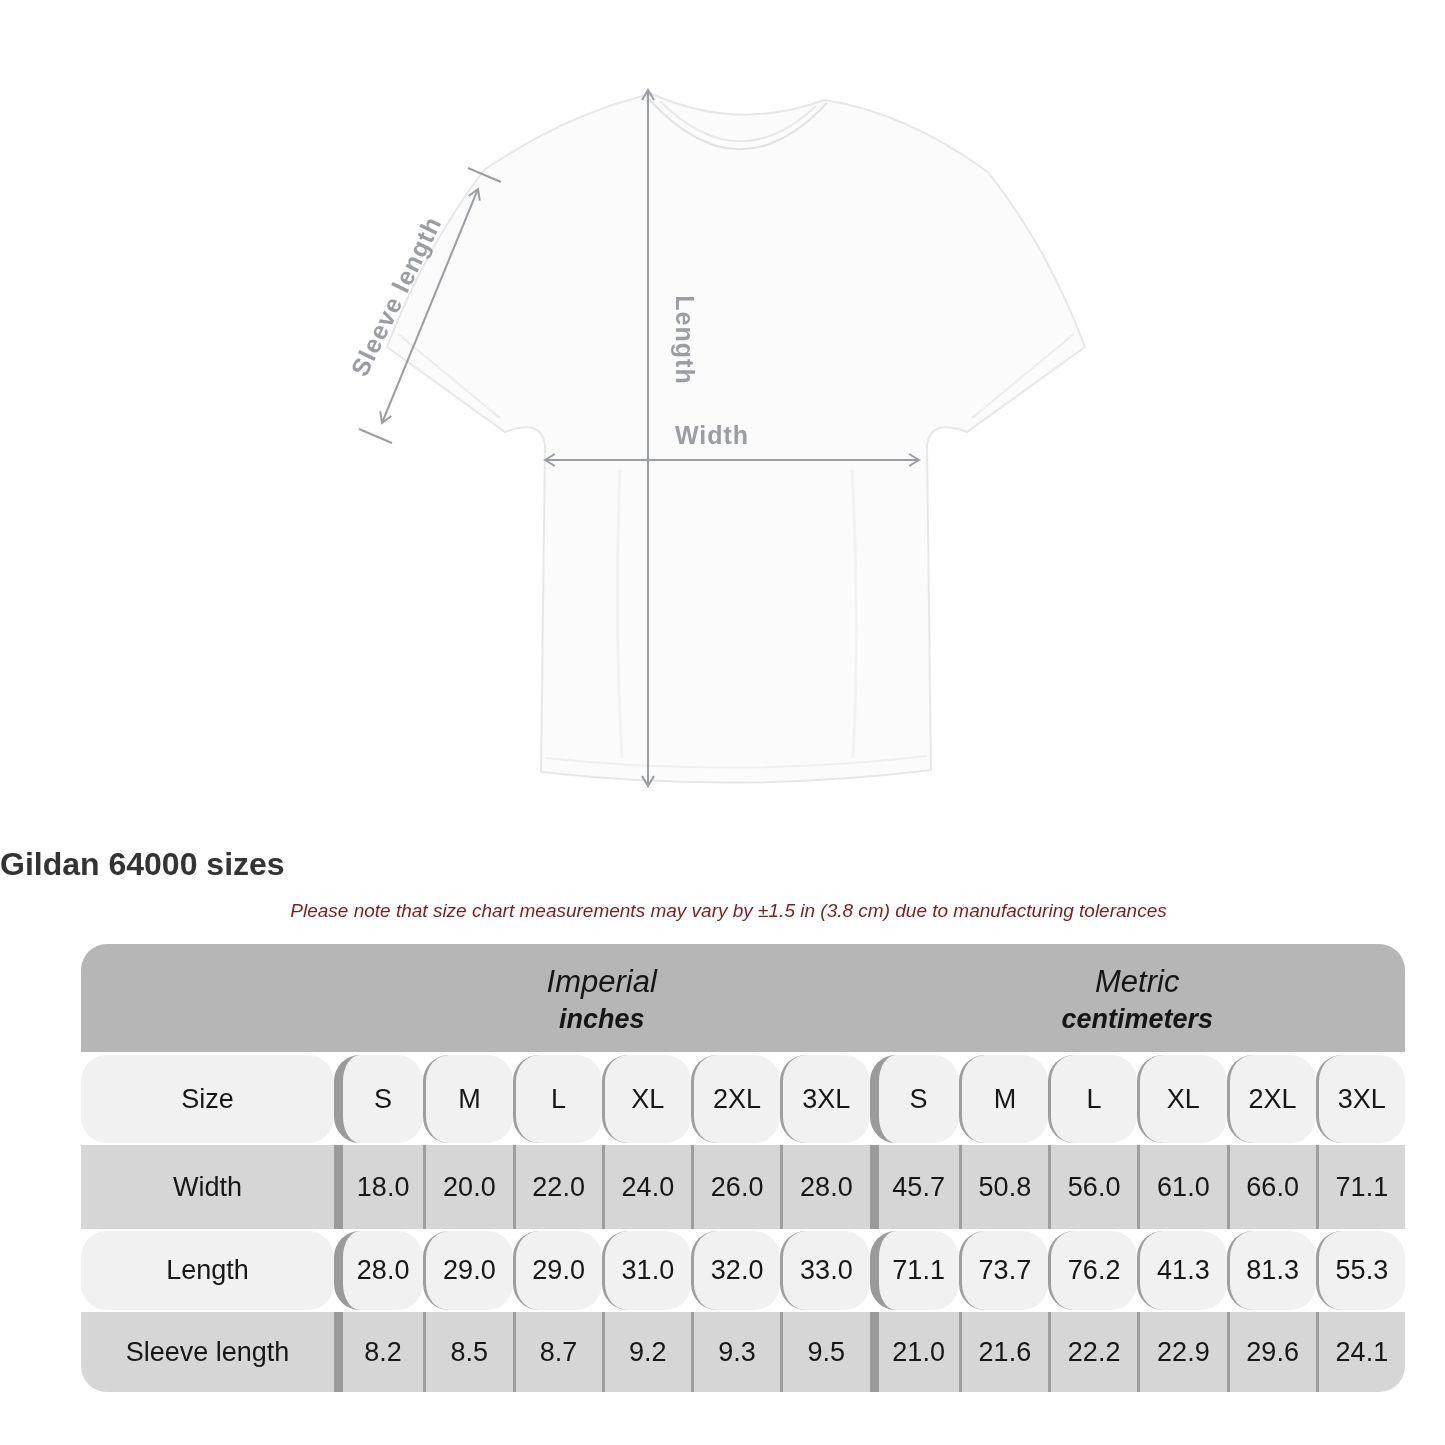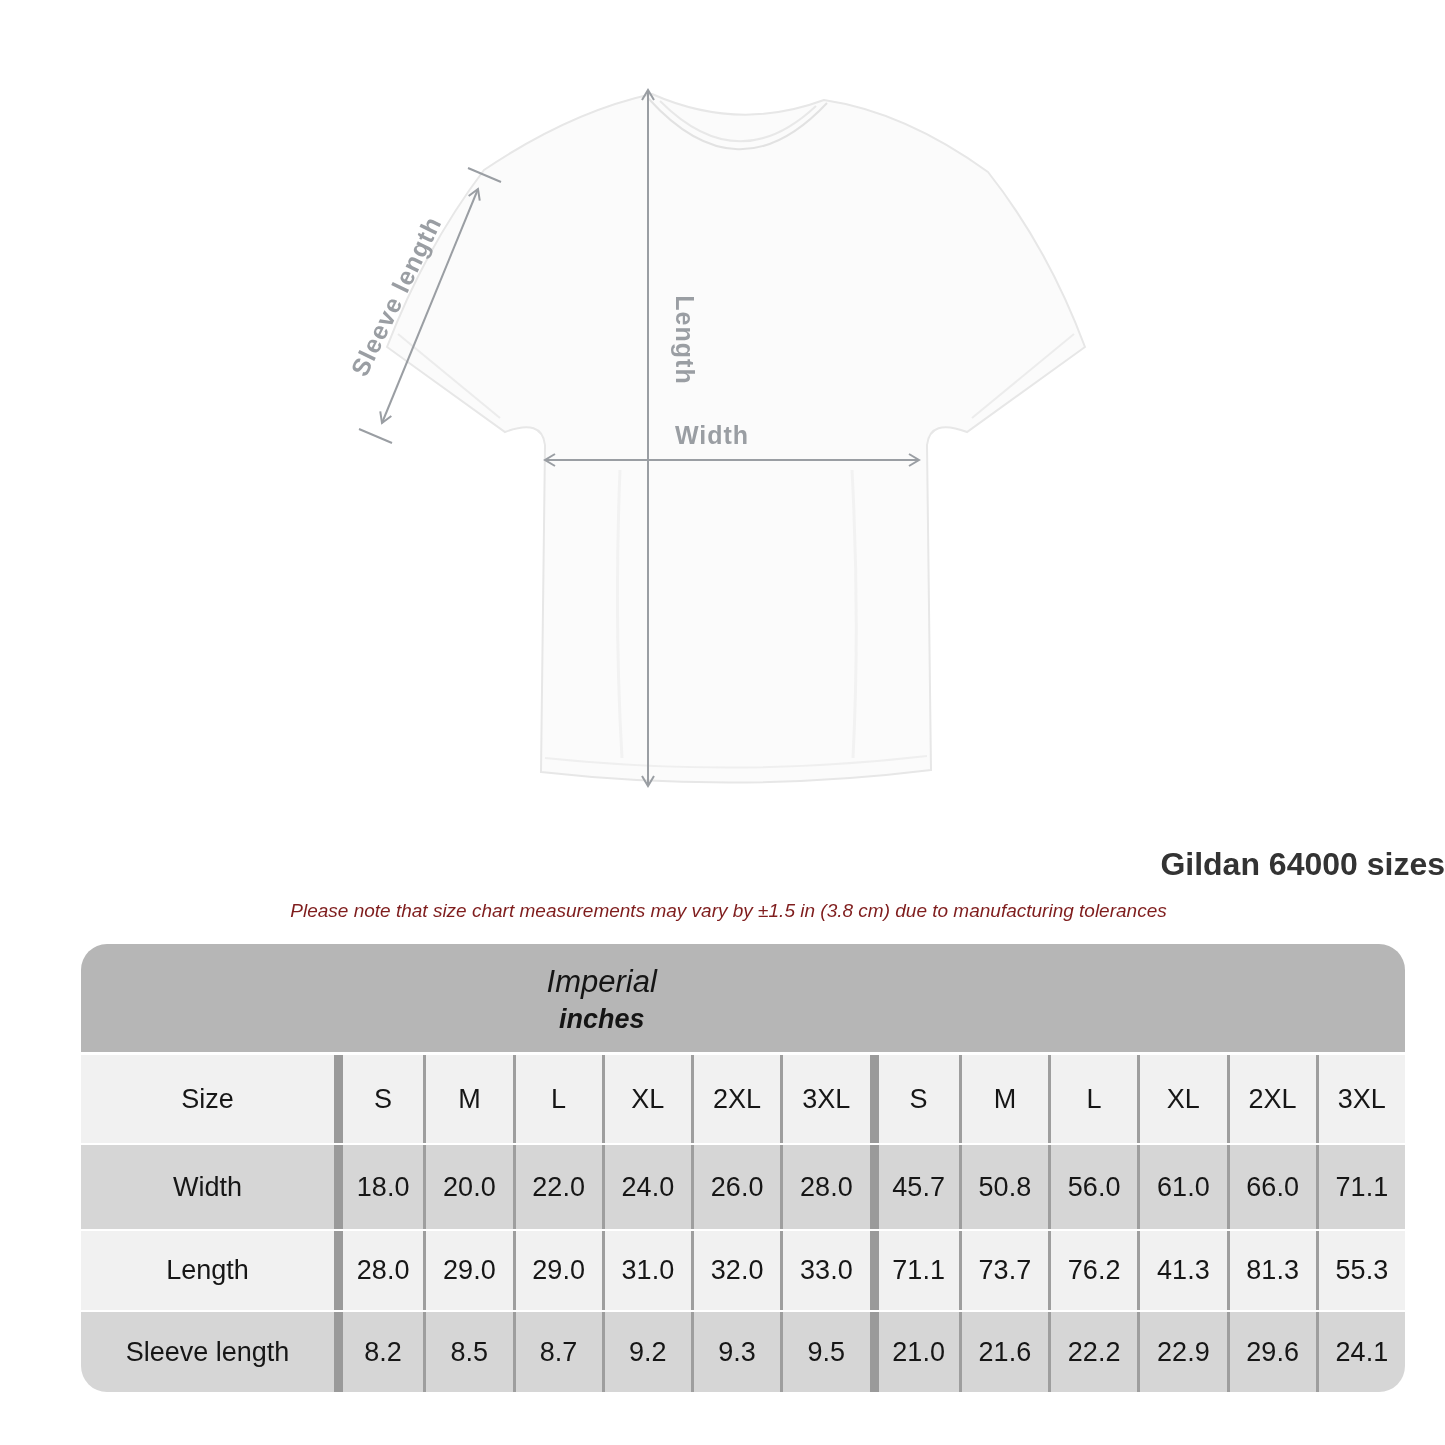--- a/index.html
+++ b/index.html
@@ -5,21 +5,21 @@
   html,body{margin:0;padding:0;background:#ffffff;}
   .page{position:relative;width:1445px;height:1445px;background:#ffffff;overflow:hidden;
         font-family:"Liberation Sans", sans-serif;}
 
   
   .diagram-wrap{position:absolute;top:0;left:0;width:1445px;height:820px;}
   svg text{font-family:"Liberation Sans", sans-serif;}
   .dim-label{fill:#9a9ea3;font-weight:bold;font-size:25px;letter-spacing:1px;}
 
   
-  .chart-title{position:absolute;top:846px;left:0;width:1445px;text-align:right;
+  .chart-title{position:absolute;top:846px;left:0;width:1445px;text-align:left;
                font-size:32px;font-weight:bold;color:#333333;margin:0;}
   .chart-subtitle{position:absolute;top:894px;left:0;width:1445px;text-align:center;
                   font-size:19px;font-style:italic;color:#7f1d1d;margin:6px;}
 
   
   .size-table{position:absolute;top:944px;left:45px;width:1360px;}
   .tgrid{display:grid;grid-template-columns:253px repeat(12,1fr);margin-left:36px;}
   .band{background:#b6b6b6;height:108px;border-radius:26px 26px 0 0;margin-bottom:3px;}
   .band .group{display:flex;flex-direction:column;align-items:center;justify-content:center;
                color:#151515;font-style:italic;}
@@ -27,21 +27,21 @@
   .band .group-metric{grid-column:8/14;}
   .band .gname{font-size:31px;line-height:1.35;}
   .band .gunit{font-size:27px;line-height:1.2;font-weight:bold;}
 
   .trow{margin-top:2px;}
   .trow:first-of-type{margin-top:0;}
   .row-header{height:88px;}
   .row-width{height:84px;}
   .row-length{height:79px;}
   .row-sleeve{height:80px;}
-  .row-light .cell{background:#f1f1f1;}
+  .row-light .cell{background:#f1f1f1;border-radius:26px;}
   .row-dark .cell{background:#d6d6d6;}
 
   .cell{display:flex;align-items:center;justify-content:center;
         font-size:27px;color:#161616;box-sizing:border-box;}
   .cell.vdiv{border-left:3px solid #9e9e9e;}
   .cell.vdiv-thick{border-left:9px solid #9a9a9a;}
   .row-sleeve .cell:first-child{border-bottom-left-radius:26px;}
   .row-sleeve .cell:last-child{border-bottom-right-radius:26px;}
 </style>
 </head>
@@ -109,20 +109,24 @@
   <h1 class="chart-title">Gildan 64000 sizes</h1>
   <p class="chart-subtitle">Please note that size chart measurements may vary by ±1.5 in (3.8 cm) due to manufacturing tolerances</p>
 
   <div class="size-table">
 
     <div class="tgrid band">
       <div class="group group-imperial">
         <div class="gname">Imperial</div>
         <div class="gunit">inches</div>
       </div>
+      <div class="group group-metric">
+        <div class="gname">Metric</div>
+        <div class="gunit">centimeters</div>
+      </div>
     </div>
 
     <div class="tgrid trow row-header row-light">
       <div class="cell">Size</div>
       <div class="cell vdiv-thick">S</div>
       <div class="cell vdiv">M</div>
       <div class="cell vdiv">L</div>
       <div class="cell vdiv">XL</div>
       <div class="cell vdiv">2XL</div>
       <div class="cell vdiv">3XL</div>

